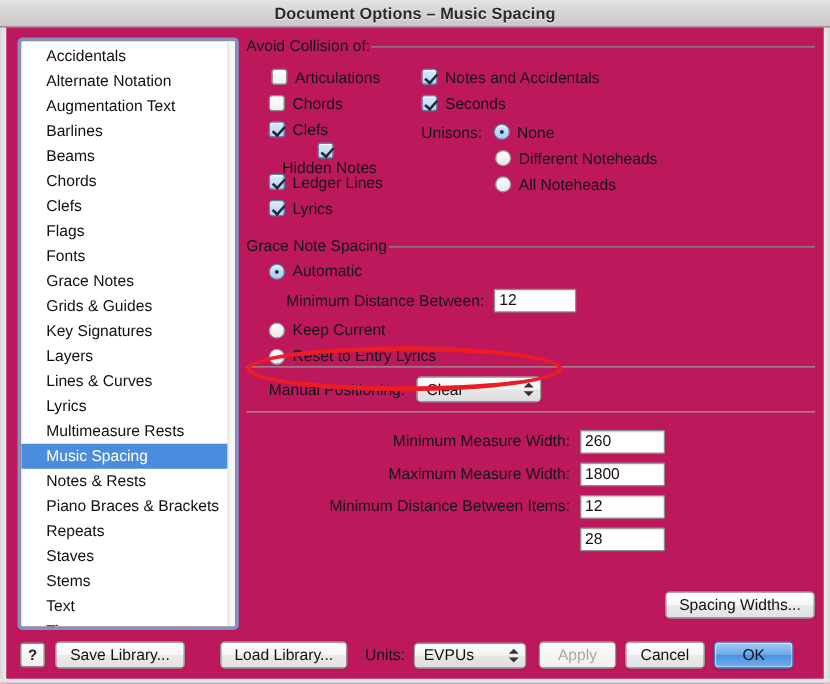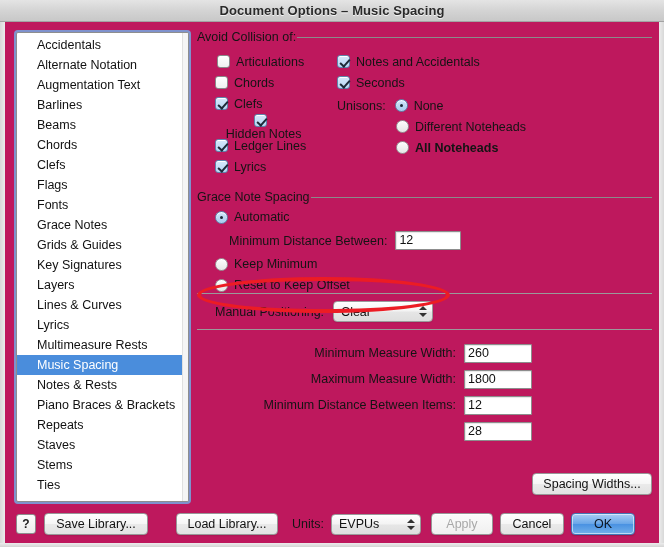--- a/index.html
+++ b/index.html
@@ -223,20 +223,21 @@
         <div class="side-item">Layers</div>
         <div class="side-item">Lines &amp; Curves</div>
         <div class="side-item">Lyrics</div>
         <div class="side-item">Multimeasure Rests</div>
         <div class="side-item selected">Music Spacing</div>
         <div class="side-item">Notes &amp; Rests</div>
         <div class="side-item">Piano Braces &amp; Brackets</div>
         <div class="side-item">Repeats</div>
         <div class="side-item">Staves</div>
         <div class="side-item">Stems</div>
+        <div class="side-item">Text</div>
         <div class="side-item">Ties</div>
       </div>
     <div id="sidebar-scroll"></div>
   </div>
 
   <div id="panel">
 
     <div class="group-head" style="width:455px;">
       <span class="glabel">Avoid Collision of:</span>
       <span class="grule"></span>
@@ -291,21 +292,21 @@
                 <div class="rb on"></div>
                 <span class="ctl-label">None</span>
               </div>
             </div>
         </div>
         <div id="unisons-rest" style="margin-left:59px;">
             <div class="row" style="height: 21px;">
               <div class="rb"></div>
               <span class="ctl-label">Different Noteheads</span>
             </div>
-            <div class="row" style="height: 21px; font-weight: bold;">
+            <div class="row" style="height: 21px;">
               <div class="rb"></div>
               <span class="ctl-label">All Noteheads</span>
             </div>
           </div>
       </div>
     </div>
 
     <div class="group-head" style="width:455px;margin-top:-2px;">
       <span class="glabel">Grace Note Spacing</span>
       <span class="grule"></span>
@@ -317,26 +318,26 @@
         <span class="ctl-label">Automatic</span>
       </div>
 
       <div class="row" style="position:absolute;left:32px;top:24px;">
         <span class="plain-label">Minimum Distance Between:</span>
         <div class="tf" style="width:66px;margin-left:8px;">12</div>
       </div>
 
       <div class="row" style="position:absolute;left:18px;top:50px;">
         <div class="rb"></div>
-        <span class="ctl-label">Keep Minimum</span>
+        <span class="ctl-label">Keep Current</span>
       </div>
 
       <div class="row" style="position:absolute;left:18px;top:71px;">
         <div class="rb"></div>
-        <span class="ctl-label">Reset to Keep Offset</span>
+        <span class="ctl-label">Reset to Entry Lyrics</span>
       </div>
     </div>
 
     <div class="hsep" style="width:455px;"></div>
 
     <div class="row" style="height:35px;padding-left:18px;">
       <span class="plain-label">Manual Positioning:</span>
       <div class="popup" style="width:100px;margin-left:9px;">
         <span class="pv">Clear</span>
         <span class="arrows"></span>

